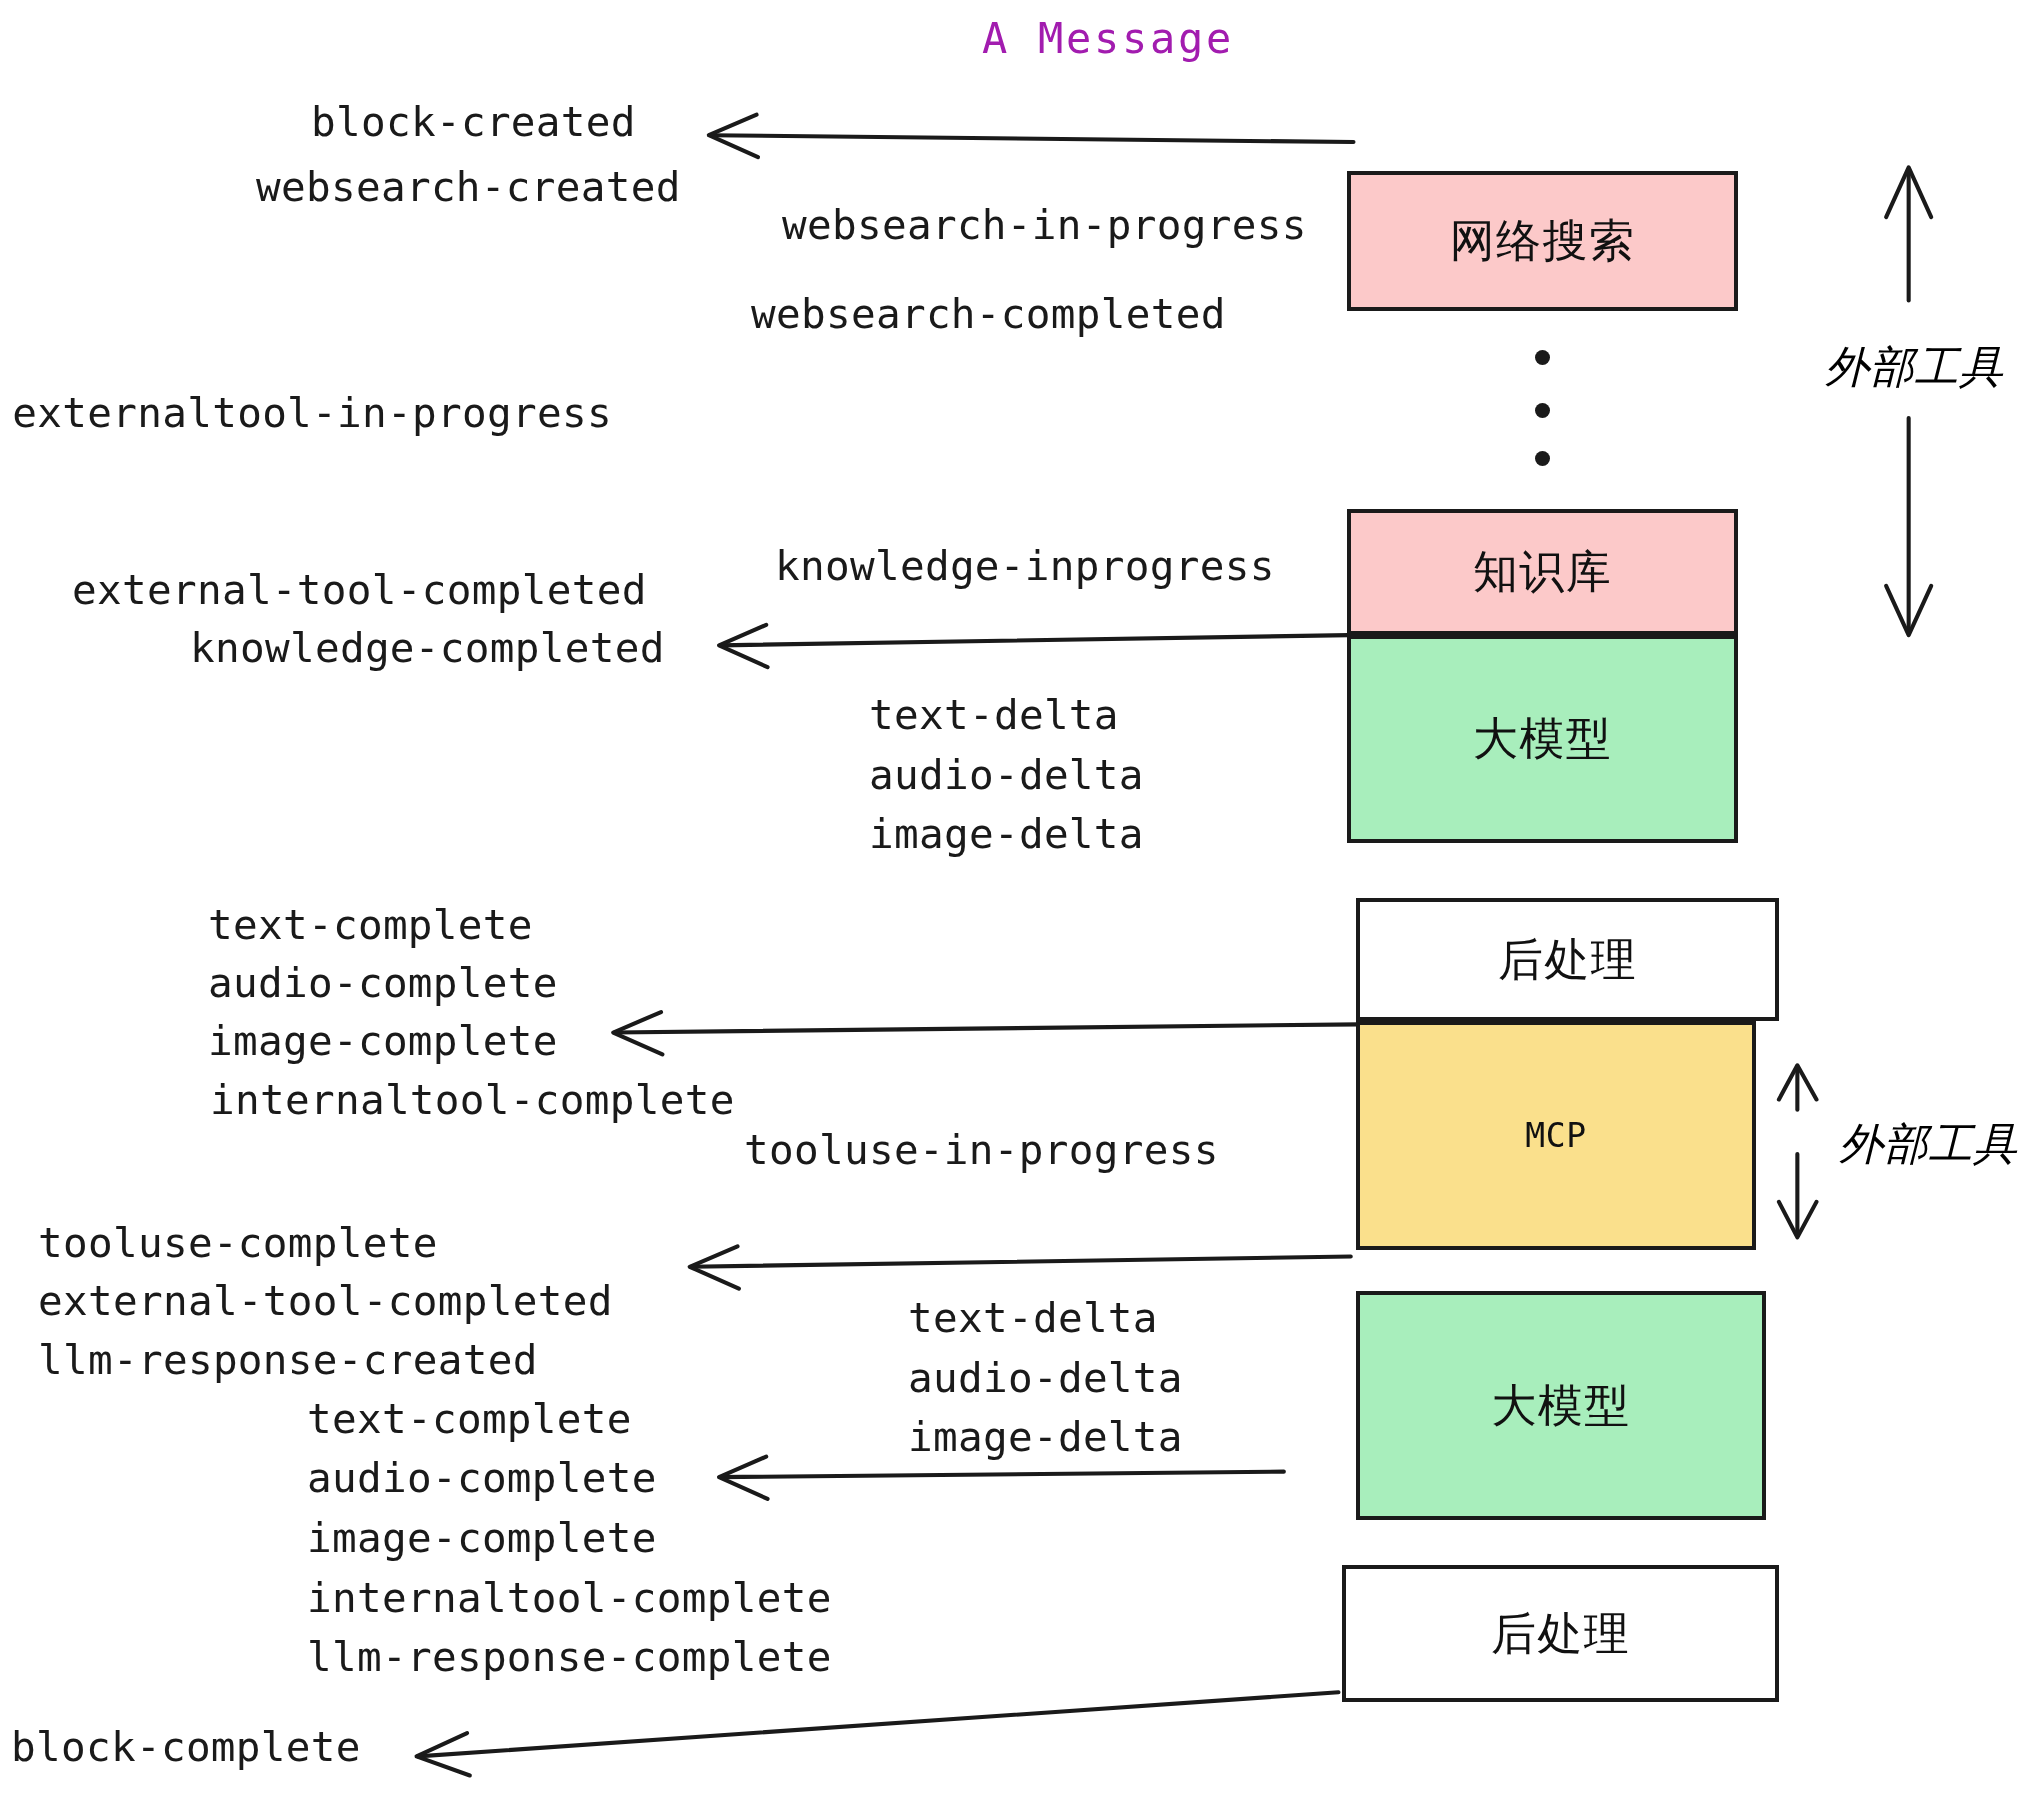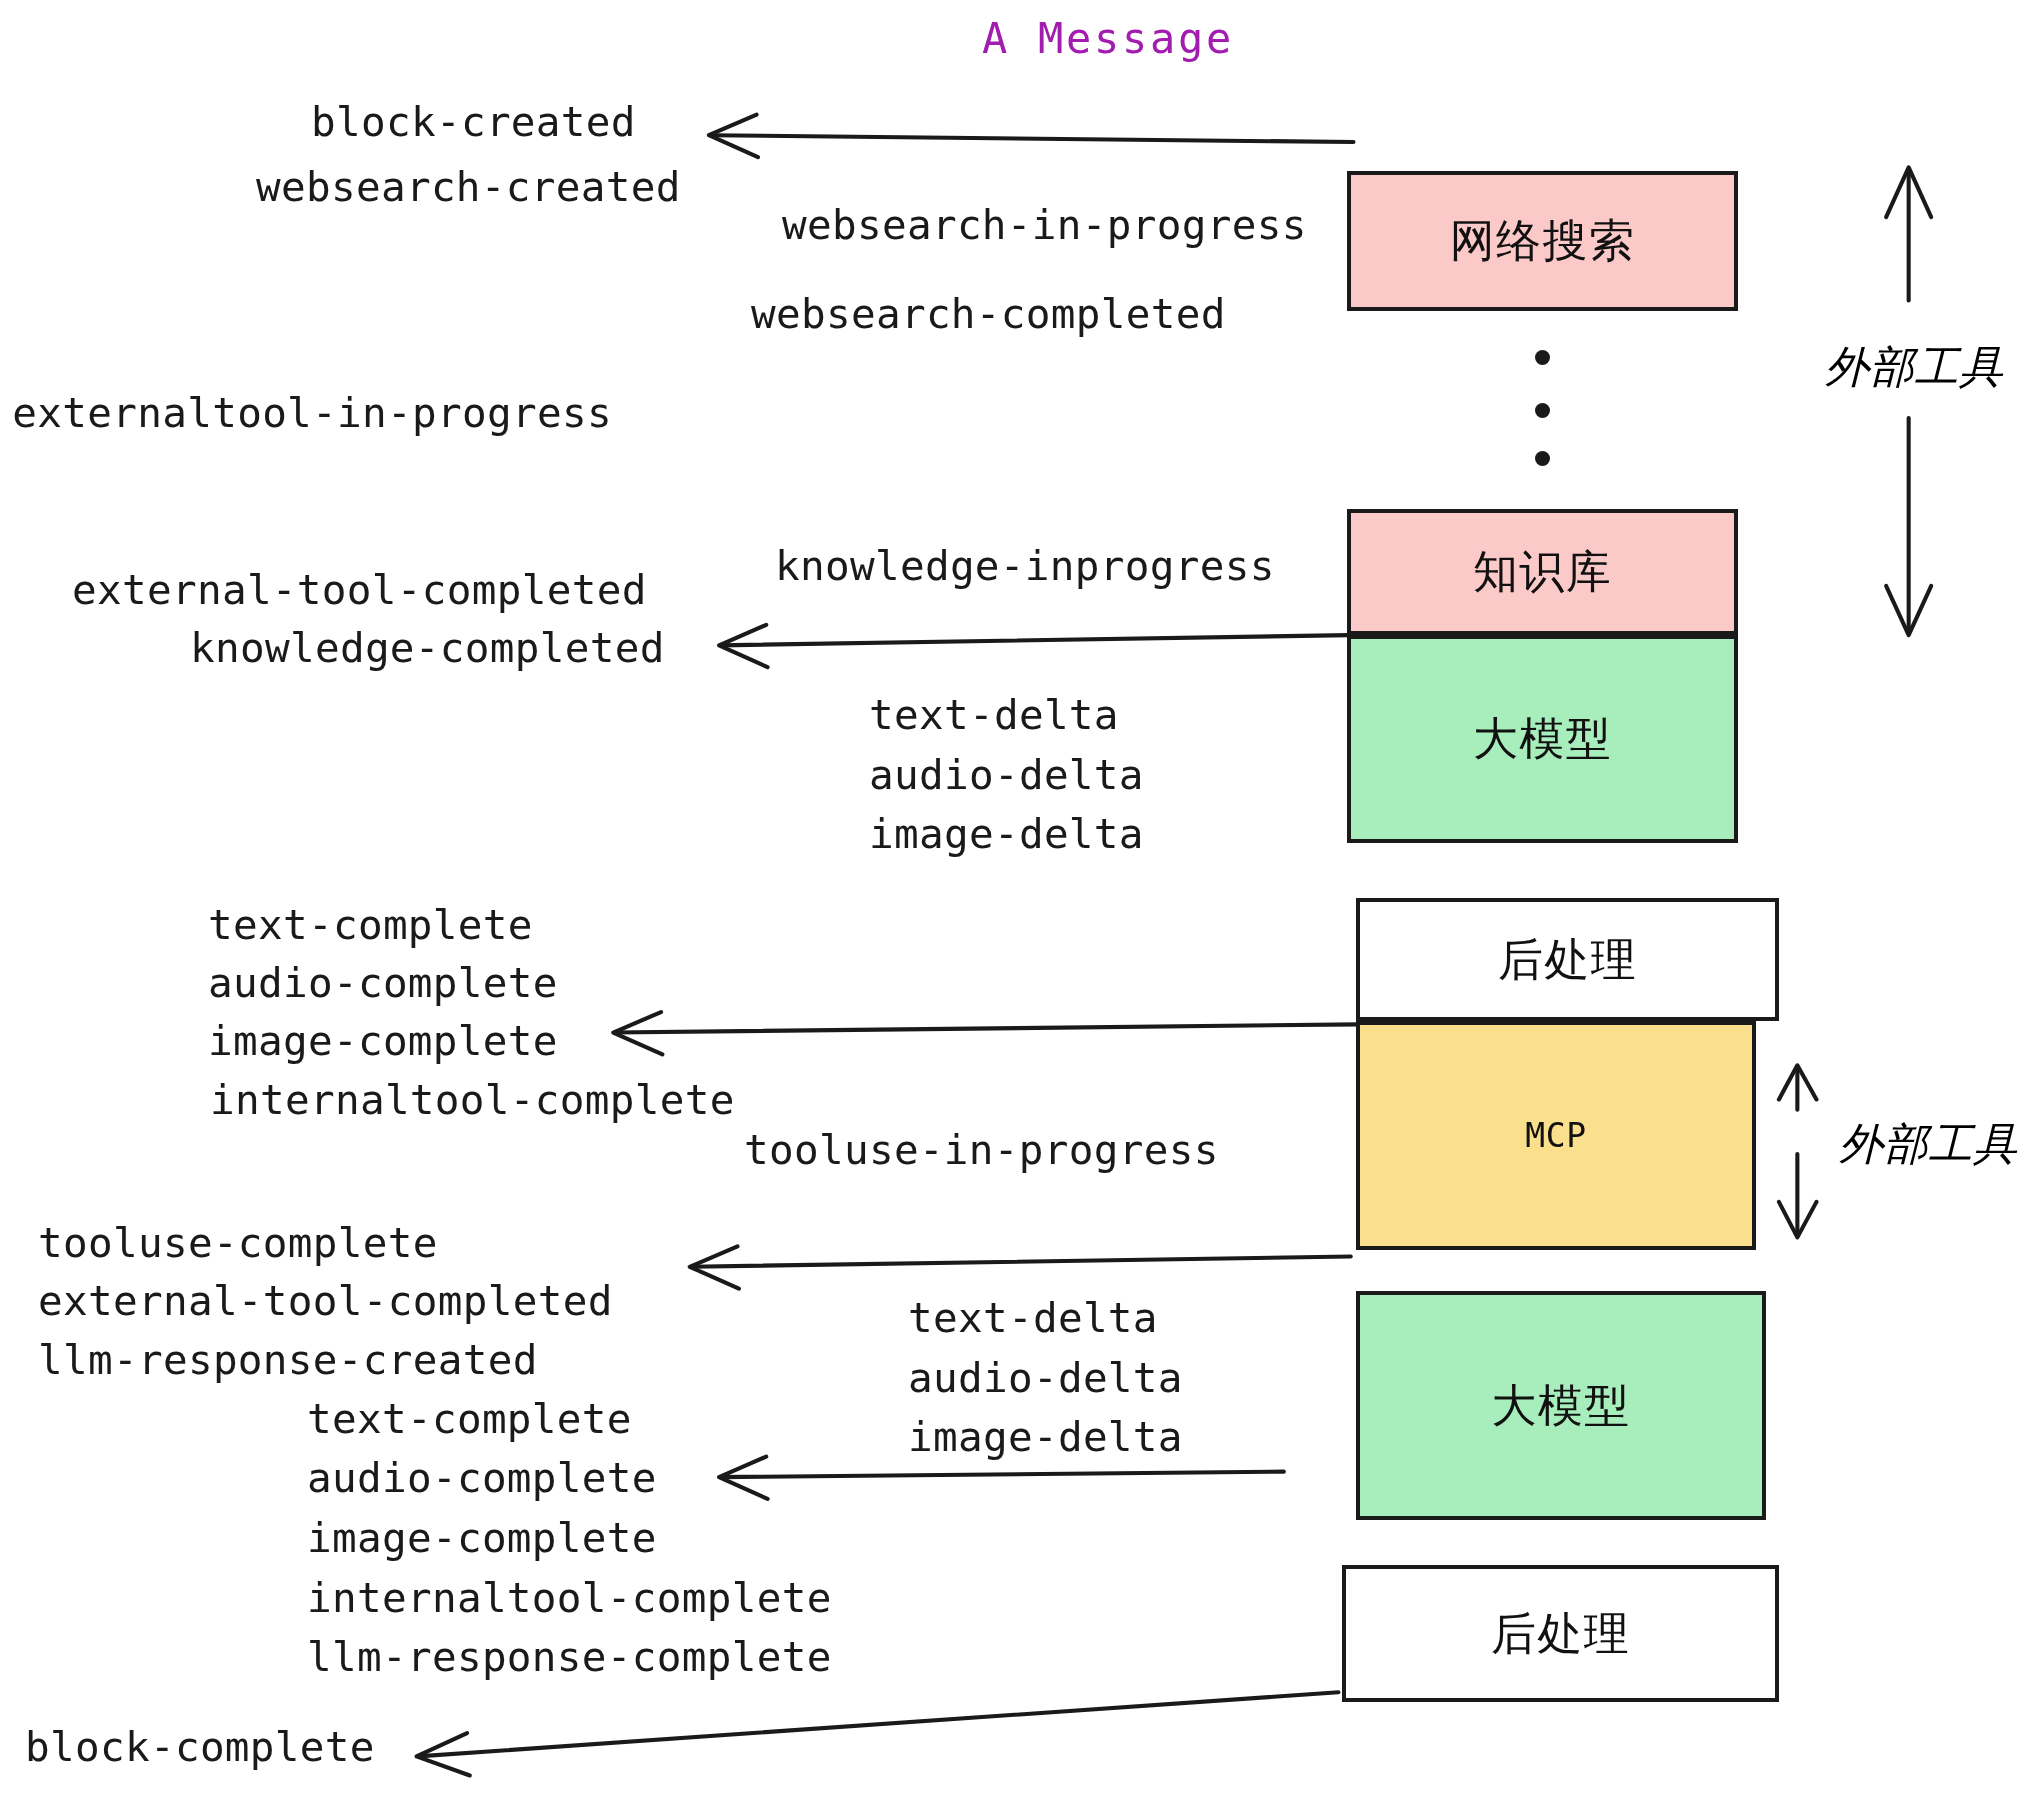--- a/index.html
+++ b/index.html
@@ -152,21 +152,21 @@
   <div class="lbl" style="left:208px;  top:1021px;">image-complete</div>
   <div class="lbl" style="left:210px;  top:1080px;">internaltool-complete</div>
   <div class="lbl" style="left:38px;   top:1223px;text-align:center;">tooluse-complete</div>
   <div class="lbl" style="left:38px;   top:1281px;">external-tool-completed</div>
   <div class="lbl" style="left:38px;   top:1340px;">llm-response-created</div>
   <div class="lbl" style="left:307px;  top:1399px;">text-complete</div>
   <div class="lbl" style="left:307px;  top:1458px;">audio-complete</div>
   <div class="lbl" style="left:307px;  top:1518px;">image-complete</div>
   <div class="lbl" style="left:307px;  top:1578px;">internaltool-complete</div>
   <div class="lbl" style="left:307px;  top:1637px;">llm-response-complete</div>
-  <div class="lbl" style="left:25px;   top:1727px;">block-complete</div>
+  <div class="lbl" style="left:11px;   top:1727px;">block-complete</div>
 
   <div class="lbl" style="left:750px; top:205px;margin-left:32px;">websearch-in-progress</div>
   <div class="lbl" style="left:751px; top:294px;">websearch-completed</div>
   <div class="lbl" style="left:775px; top:546px;">knowledge-inprogress</div>
   <div class="lbl" style="left:869px; top:695px;">text-delta</div>
   <div class="lbl" style="left:869px; top:755px;">audio-delta</div>
   <div class="lbl" style="left:869px; top:814px;">image-delta</div>
   <div class="lbl" style="left:744px; top:1130px;">tooluse-in-progress</div>
   <div class="lbl" style="left:908px; top:1298px;">text-delta</div>
   <div class="lbl" style="left:908px; top:1358px;">audio-delta</div>

